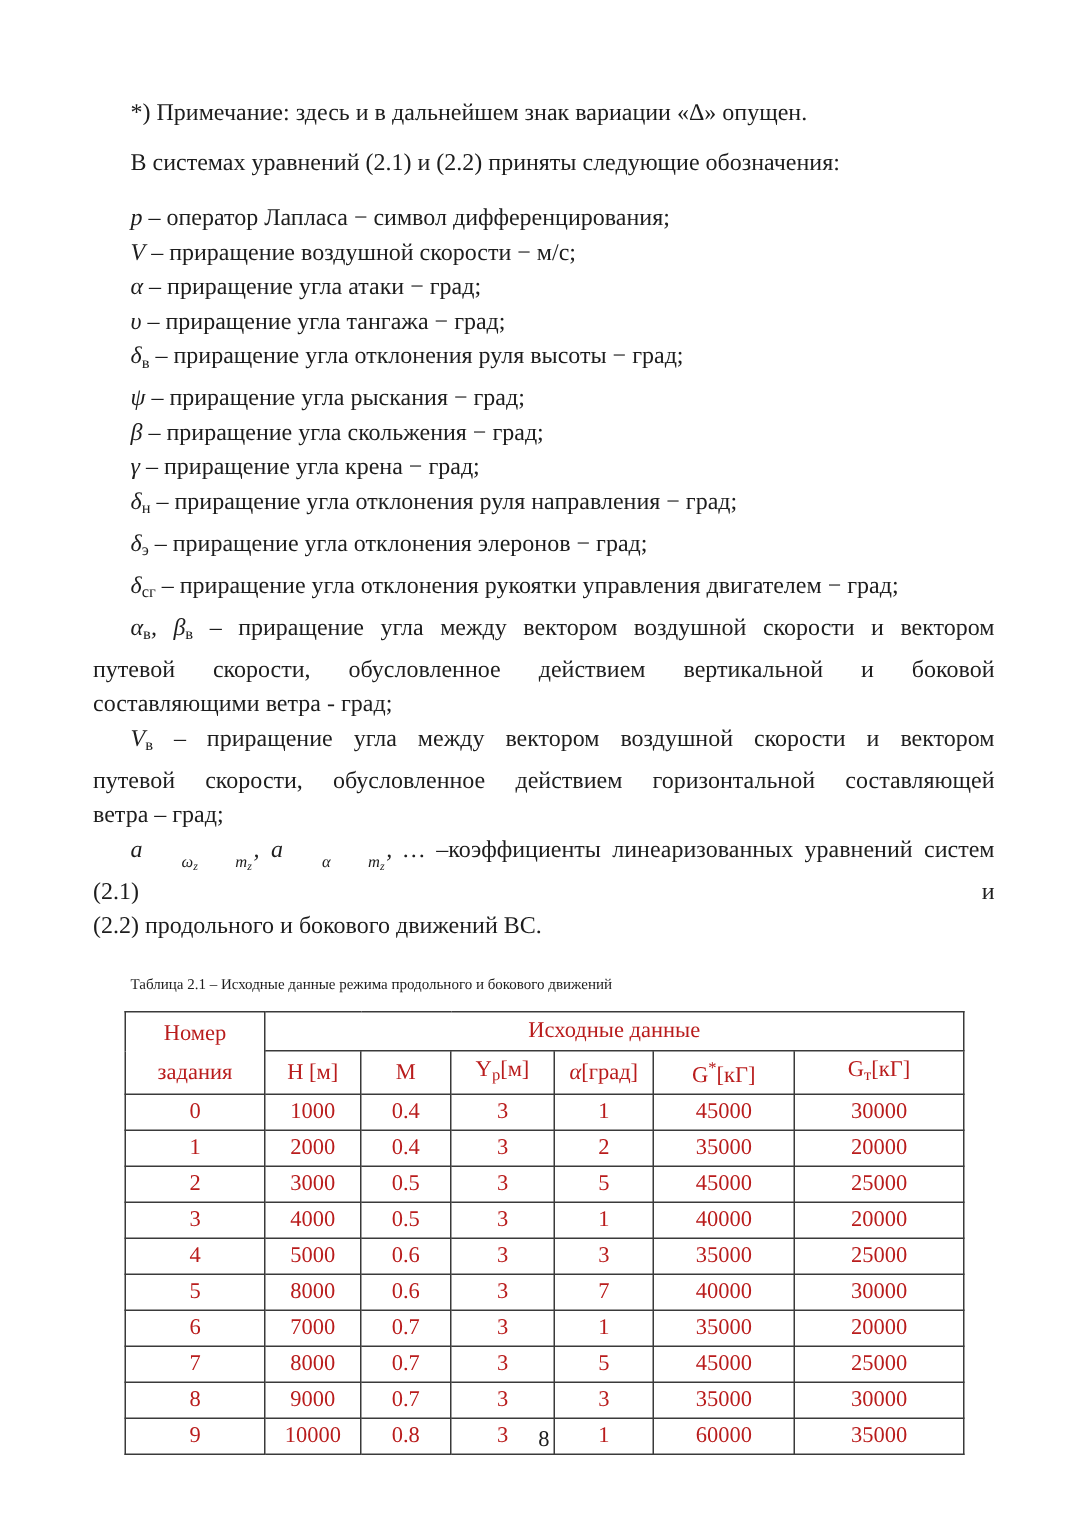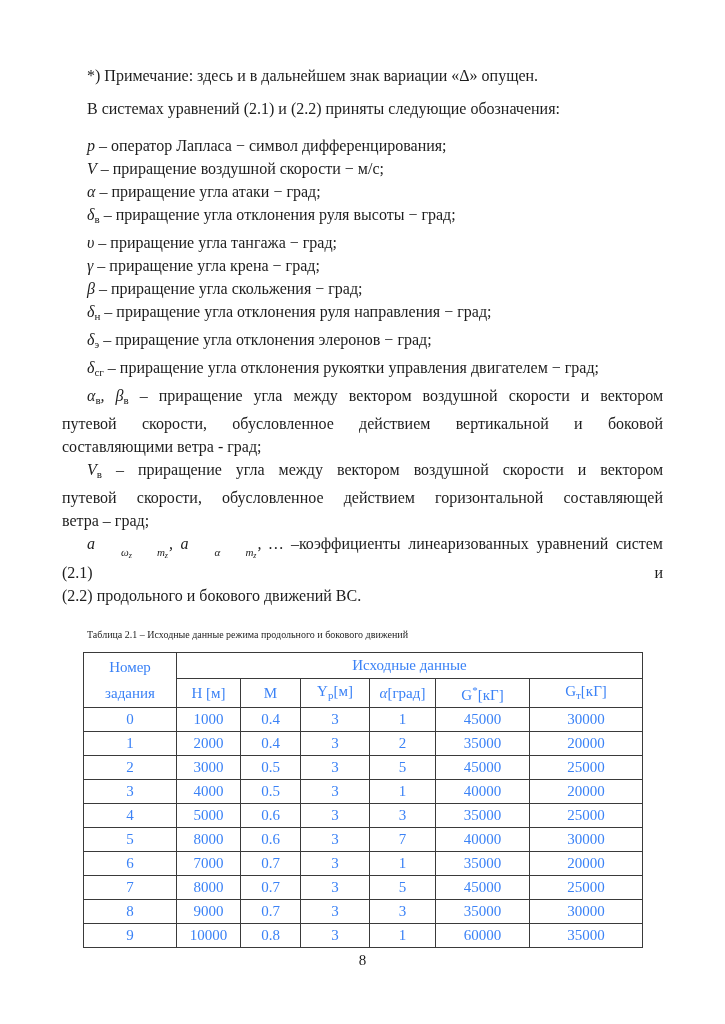--- a/index.html
+++ b/index.html
@@ -21,21 +21,21 @@
   .run-n { font-style:normal; }
   .run-sub { font-size:11px; vertical-align:-3px; }
   .run-isub { font-size:11px; vertical-align:-3px; font-style:italic; }
   .run-sup { font-size:11px; vertical-align:6px; }
   .stack { display:inline-flex; flex-direction:row; align-items:flex-start;
            vertical-align:-7px; font-size:11px; line-height:10px; font-style:italic; margin:0 1px; }
   .st-top, .st-bot { display:block; white-space:nowrap; }
   .sss { font-size:8px; vertical-align:-2px; }
   .caption { margin:16px 0 0 25px; font-size:10px; }
   table.data-table { border-collapse:collapse; margin:6px 0 0 21px; font-size:15px;
-                     color:#3b82f6; table-layout:fixed;padding-left:40px; }
+                     color:#b91c1c; table-layout:fixed;padding-left:40px; }
   table.data-table th, table.data-table td {
     border:1px solid #3a3a3a; text-align:center; vertical-align:middle;
     font-weight:normal; padding:0 2px; overflow:hidden;
   }
   th.group { height:25px; }
   tr.subhdr th { height:27px; }
   tbody td { height:21px; }
   th.corner { padding:0; }
   .corner-line { line-height:26px; display:block; }
   .page-number { position:absolute; top:952px; left:0; width:725px; text-align:center; font-size:15px; }
@@ -51,30 +51,33 @@
         <p class="def-par">
           <span class="def-line first"><span class="run-m">p</span><span class="run-n"> – оператор Лапласа − символ дифференцирования;</span></span>
         </p>
         <p class="def-par">
           <span class="def-line first"><span class="run-m">V</span><span class="run-n"> – приращение воздушной скорости − м/с;</span></span>
         </p>
         <p class="def-par">
           <span class="def-line first"><span class="run-m">α</span><span class="run-n"> – приращение угла атаки − град;</span></span>
         </p>
         <p class="def-par">
+          <span class="def-line first"><span class="run-m">υ</span><span class="run-n">  – приращение угла тангажа − град;</span></span>
+        </p>
+        <p class="def-par">
           <span class="def-line first"><span class="run-m">δ</span><span class="run-sub">в</span><span class="run-n"> – приращение угла отклонения руля высоты − град;</span></span>
         </p>
         <p class="def-par">
-          <span class="def-line first"><span class="run-m">υ</span><span class="run-n">  – приращение угла тангажа − град;</span></span>
+          <span class="def-line first"><span class="run-m">ψ</span><span class="run-n"> – приращение угла рыскания − град;</span></span>
+        </p>
+        <p class="def-par">
+          <span class="def-line first"><span class="run-m">β</span><span class="run-n"> – приращение угла скольжения − град;</span></span>
         </p>
         <p class="def-par">
           <span class="def-line first"><span class="run-m">γ</span><span class="run-n"> – приращение угла крена − град;</span></span>
-        </p>
-        <p class="def-par">
-          <span class="def-line first"><span class="run-m">β</span><span class="run-n"> – приращение угла скольжения − град;</span></span>
         </p>
         <p class="def-par">
           <span class="def-line first"><span class="run-m">δ</span><span class="run-sub">н</span><span class="run-n"> – приращение угла отклонения руля направления − град;</span></span>
         </p>
         <p class="def-par">
           <span class="def-line first"><span class="run-m">δ</span><span class="run-sub">э</span><span class="run-n"> – приращение угла отклонения элеронов − град;</span></span>
         </p>
         <p class="def-par">
           <span class="def-line first"><span class="run-m">δ</span><span class="run-sub">сг</span><span class="run-n"> – приращение угла отклонения рукоятки управления двигателем − град;</span></span>
         </p>

